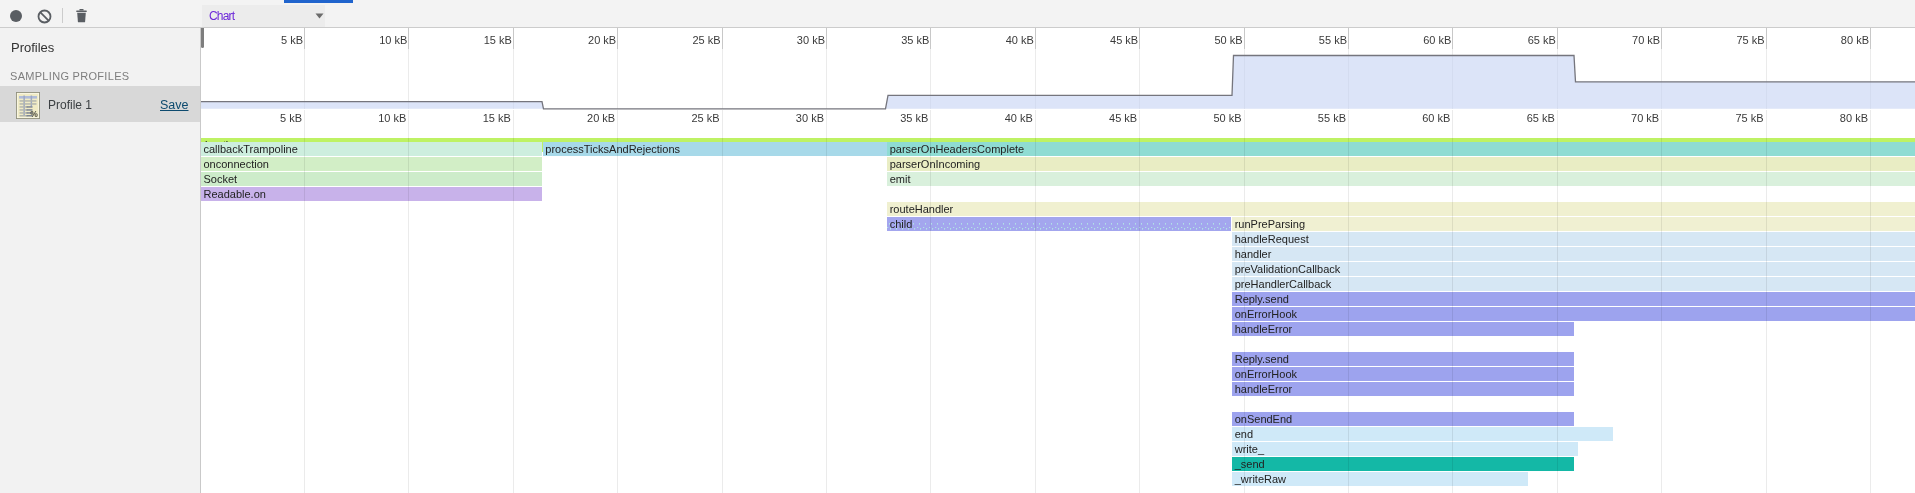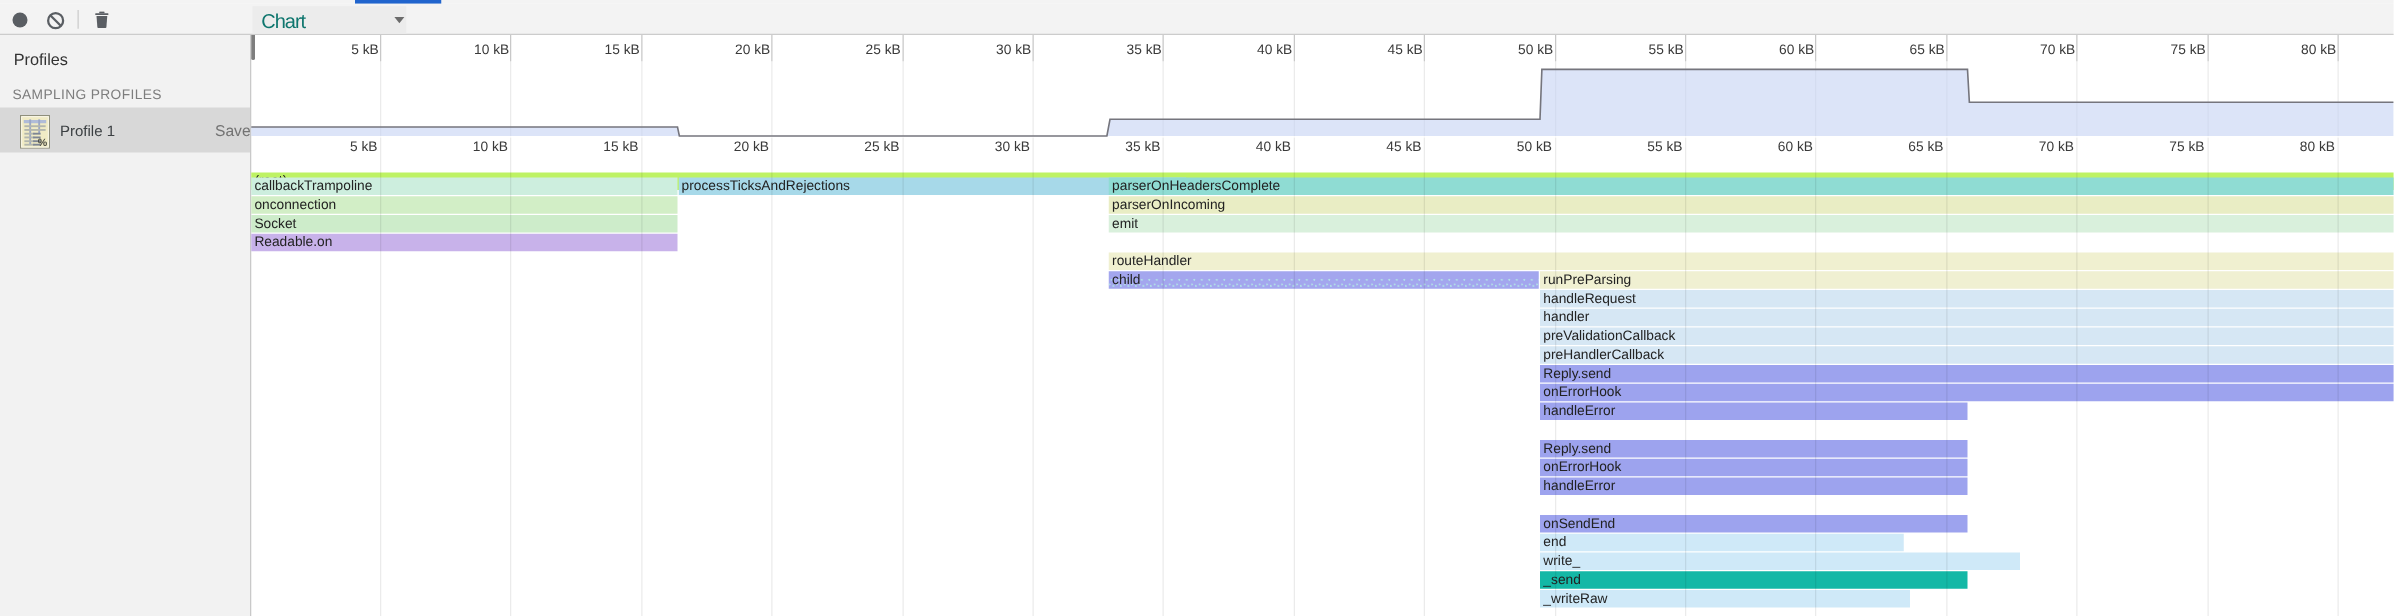--- a/index.html
+++ b/index.html
@@ -16,21 +16,21 @@
       <circle cx="7.5" cy="7.5" r="6" fill="none" stroke="#5a5e63" stroke-width="1.8"></circle>
       <line x1="3.4" y1="3.4" x2="11.6" y2="11.6" stroke="#5a5e63" stroke-width="1.8"></line>
     </svg>
 <div class="abs" style="left:62px;top:8px;width:1px;height:15px;background:#ccc"></div>
 <svg class="abs" style="left:75.5px;top:9.3px" width="11" height="14" viewBox="0 0 11 14">
       <rect x="0.2" y="1.5" width="10.6" height="1.5" rx="0.4" fill="#5a5e63"></rect>
       <rect x="3.4" y="0.1" width="4.2" height="1.5" rx="0.4" fill="#5a5e63"></rect>
       <path d="M1.2 3.7 L9.8 3.7 L9.1 12.7 Q9.05 13.3 8.4 13.3 L2.6 13.3 Q1.95 13.3 1.9 12.7 Z" fill="#5a5e63"></path>
     </svg>
 <div class="abs" style="left:202px;top:4.5px;width:123px;height:22px;background:#ececec"></div>
-<div class="abs" style="left:209px;top:9px;font-size:16px;letter-spacing:-0.8px;color:#0f766e">Chart</div>
+<div class="abs" style="left:209px;top:9px;font-size:12px;letter-spacing:-0.8px;color:#6d28d9">Chart</div>
 <svg class="abs" style="left:315px;top:12.5px" width="9" height="6" viewBox="0 0 9 6">
       <path d="M0.5 0.5 L8.5 0.5 L4.5 5.5 Z" fill="#6b6b6b"></path>
     </svg>
 <div class="abs" style="left:0;top:28px;width:200px;height:465px;background:#f2f2f2;border-right:1px solid #c9c9c9;box-sizing:content-box"></div>
 <div class="abs" style="left:11px;top:40px;font-size:13px;color:#333">Profiles</div>
 <div class="abs" style="left:10px;top:69.5px;font-size:11px;color:#7d7d7d;letter-spacing:0.3px">SAMPLING PROFILES</div>
 <div class="abs" style="left:0;top:86px;width:200px;height:36px;background:#d8d8d8"></div>
 <svg class="abs" style="left:16px;top:92px" width="24" height="27" viewBox="0 0 24 27">
       <rect x="0.5" y="0.5" width="23" height="26" fill="#f0ebc5" stroke="#8f8f7c"></rect>
       <rect x="1.3" y="1.3" width="21.4" height="24.4" fill="none" stroke="#fbf9ea" stroke-width="0.8"></rect>
@@ -47,21 +47,21 @@
       </g>
       <g fill="#7e8694">
         <rect x="10.5" y="14.2" width="6" height="1.5"></rect>
         <rect x="10.5" y="17.2" width="6" height="1.5"></rect>
         <rect x="10.5" y="20.2" width="6" height="1.5"></rect>
         <rect x="10.5" y="23" width="6" height="1.5"></rect>
       </g>
       <text x="18" y="25" font-size="8.5" font-family="Liberation Sans" fill="#4a4a42" text-anchor="middle" font-weight="bold">%</text>
     </svg>
 <div class="abs" style="left:48px;top:98px;font-size:12px;color:#3c4043">Profile 1</div>
-<div class="abs" style="left:172px;top:98px;font-size:12.5px;color:#737373;">Save</div>
+<div class="abs" style="left:160px;top:98px;font-size:12.5px;color:#0c4a6e;text-decoration:underline">Save</div>
 <div class="abs" style="left:304.0px;top:28px;width:1px;height:21px;background:#c8c8c8"></div>
 <div class="abs" style="left:304.0px;top:49px;width:1px;height:60.3px;background:rgba(0,0,0,0.08)"></div>
 <div class="abs" style="left:408.4px;top:28px;width:1px;height:21px;background:#c8c8c8"></div>
 <div class="abs" style="left:408.4px;top:49px;width:1px;height:60.3px;background:rgba(0,0,0,0.08)"></div>
 <div class="abs" style="left:512.8px;top:28px;width:1px;height:21px;background:#c8c8c8"></div>
 <div class="abs" style="left:512.8px;top:49px;width:1px;height:60.3px;background:rgba(0,0,0,0.08)"></div>
 <div class="abs" style="left:617.2px;top:28px;width:1px;height:21px;background:#c8c8c8"></div>
 <div class="abs" style="left:617.2px;top:49px;width:1px;height:60.3px;background:rgba(0,0,0,0.08)"></div>
 <div class="abs" style="left:721.6px;top:28px;width:1px;height:21px;background:#c8c8c8"></div>
 <div class="abs" style="left:721.6px;top:49px;width:1px;height:60.3px;background:rgba(0,0,0,0.08)"></div>
@@ -140,22 +140,22 @@
 <div class="bar" style="left:1232.2px;top:246.5px;width:682.8px;background:#d6e7f4;">handler</div>
 <div class="bar" style="left:1232.2px;top:261.5px;width:682.8px;background:#d6e7f4;">preValidationCallback</div>
 <div class="bar" style="left:1232.2px;top:276.5px;width:682.8px;background:#d6e7f4;">preHandlerCallback</div>
 <div class="bar" style="left:1232.2px;top:291.5px;width:682.8px;background:#9da3ee;">Reply.send</div>
 <div class="bar" style="left:1232.2px;top:306.5px;width:682.8px;background:#9da3ee;">onErrorHook</div>
 <div class="bar" style="left:1232.2px;top:321.5px;width:342.3px;background:#9da3ee;">handleError</div>
 <div class="bar" style="left:1232.2px;top:351.5px;width:342.3px;background:#9da3ee;">Reply.send</div>
 <div class="bar" style="left:1232.2px;top:366.5px;width:342.3px;background:#9da3ee;">onErrorHook</div>
 <div class="bar" style="left:1232.2px;top:381.5px;width:342.3px;background:#9da3ee;">handleError</div>
 <div class="bar" style="left:1232.2px;top:411.5px;width:342.3px;background:#9da3ee;">onSendEnd</div>
-<div class="bar" style="left:1232.2px;top:426.5px;width:291px;background:#cfe9f8;">end</div>
-<div class="bar" style="left:1232.2px;top:441.5px;width:384px;background:#cfe9f8;">write_</div>
+<div class="bar" style="left:1232.2px;top:426.5px;width:381px;background:#cfe9f8;">end</div>
+<div class="bar" style="left:1232.2px;top:441.5px;width:346px;background:#cfe9f8;">write_</div>
 <div class="bar" style="left:1232.2px;top:456.5px;width:342.3px;background:#14b8a6;">_send</div>
 <div class="bar" style="left:1232.2px;top:471.5px;width:296px;background:#cfe9f8;">_writeRaw</div>
 <div class="abs" style="left:304.0px;top:110px;width:1px;height:383px;background:rgba(0,0,0,0.08)"></div>
 <div class="abs" style="left:408.4px;top:110px;width:1px;height:383px;background:rgba(0,0,0,0.08)"></div>
 <div class="abs" style="left:512.8px;top:110px;width:1px;height:383px;background:rgba(0,0,0,0.08)"></div>
 <div class="abs" style="left:617.2px;top:110px;width:1px;height:383px;background:rgba(0,0,0,0.08)"></div>
 <div class="abs" style="left:721.6px;top:110px;width:1px;height:383px;background:rgba(0,0,0,0.08)"></div>
 <div class="abs" style="left:826.0px;top:110px;width:1px;height:383px;background:rgba(0,0,0,0.08)"></div>
 <div class="abs" style="left:930.4px;top:110px;width:1px;height:383px;background:rgba(0,0,0,0.08)"></div>
 <div class="abs" style="left:1034.8px;top:110px;width:1px;height:383px;background:rgba(0,0,0,0.08)"></div>

